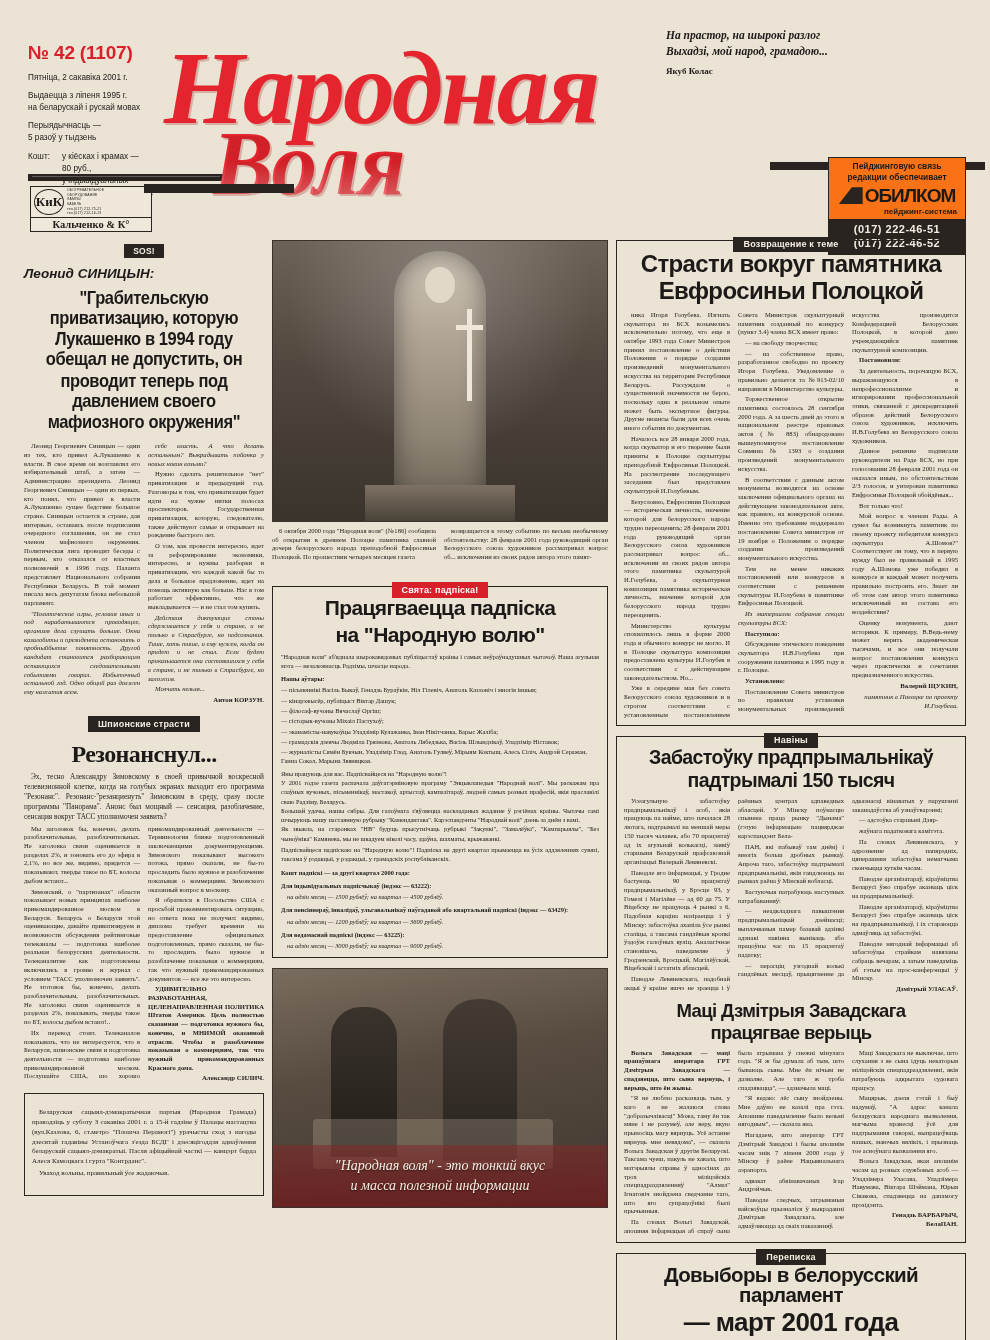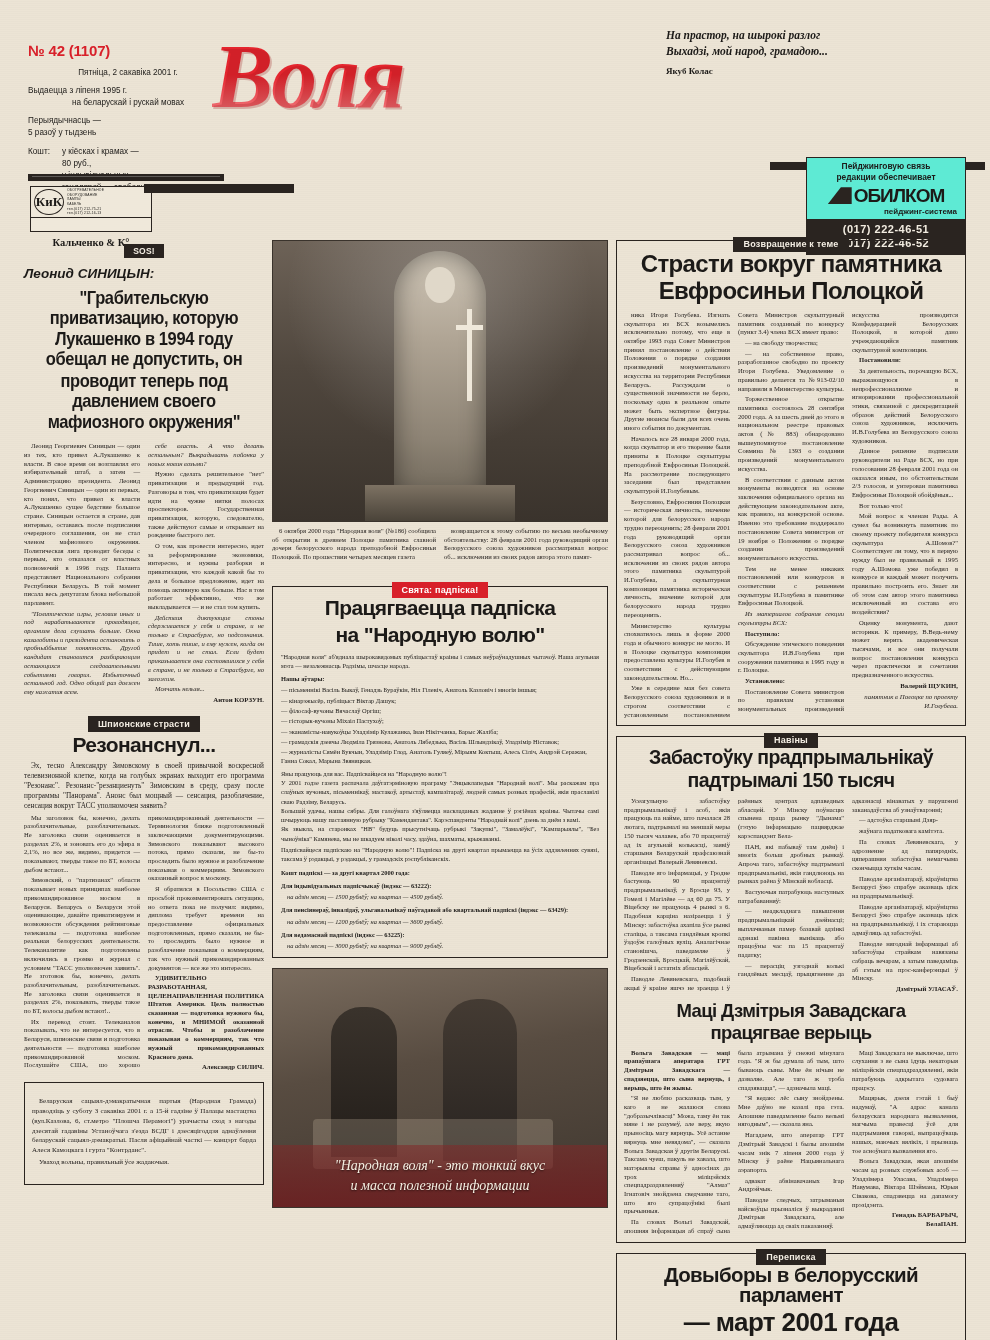--- a/index.html
+++ b/index.html
@@ -22,53 +22,53 @@
   .grain{
     position:absolute; inset:0;
     background-image:repeating-linear-gradient(0deg, rgba(0,0,0,0.012) 0 1px, rgba(255,255,255,0.01) 1px 2px);
     pointer-events:none;
   }
 
   
   .masthead { position:absolute; left:0; top:0; width:990px; height:236px; }
 
   .flagtext { position:absolute; left:28px; top:42px; width:200px; }
-  .issue-no { font-family:"Liberation Sans", sans-serif; font-weight:bold; font-size:15px; color:#d8202a; letter-spacing:-0.2px; }
+  .issue-no { font-family:"Liberation Sans", sans-serif; font-weight:bold; font-size:19px; color:#d8202a; letter-spacing:-0.2px; }
   .flag-lines { font-family:"Liberation Sans", sans-serif; font-size:8.2px; line-height:1.45; color:#23211e; margin-top:8px; }
-  .flag-lines .blk { margin-bottom:6px;text-align:center; }
+  .flag-lines .blk { margin-bottom:6px; }
   .price-row { display:flex; margin-top:8px; font-family:"Liberation Sans", sans-serif; font-size:8.2px; line-height:1.45; }
   .price-row .lab { width:34px; flex:none; }
   .rule-dark { position:absolute; left:28px; top:174px; width:196px; height:7px; background:#2a2420; }
   .rule-dark:after{content:"";position:absolute;left:4px;top:2px;right:4px;height:1px;background:rgba(255,255,255,.25);}
 
   .kk-box { position:absolute; left:30px; top:186px; width:122px; height:46px; border:1.2px solid #2a2420; background:#efe8da; }
   .kk-top { display:flex; height:30px; align-items:center; }
   .kk-circle { width:30px;height:26px;margin-left:3px;border:1.4px solid #2a2420;border-radius:50%;
     display:flex;align-items:center;justify-content:center;font-family:"Liberation Serif",serif;font-weight:bold;font-size:13px;}
   .kk-small { font-size:3.4px; line-height:1.35; margin-left:3px; font-family:"Liberation Sans",sans-serif; letter-spacing:0.2px; }
-  .kk-name { text-align:center; font-family:"Liberation Serif",serif; font-weight:bold; font-size:10.5px; border-top:1.2px solid #2a2420; padding-top:19px;}
+  .kk-name { text-align:center; font-family:"Liberation Serif",serif; font-weight:bold; font-size:10.5px; border-top:1.2px solid #2a2420; padding-top:1px;}
 
   .logo { position:absolute; left:150px; top:44px; width:720px; height:180px; }
   .logo .l1, .logo .l2 {
     font-family:"Liberation Serif", serif; font-weight:bold; font-style:italic;
     color:#e4252e; line-height:0.84; letter-spacing:-2px;
     text-shadow:2px 2px 0 rgba(150,20,25,0.25);
   }
   .logo .l1 { font-size:104px; margin-left:14px; }
   .logo .l2 { font-size:92px; margin-left:62px; margin-top:-6px;
     background:linear-gradient(180deg,#e4252e 0%,#e4252e 48%,#f07c80 100%);
     -webkit-background-clip:text; background-clip:text; color:transparent;}
   .logo-bar-l { position:absolute; left:-6px; top:140px; width:150px; height:9px; background:#2a2420; }
   .logo-bar-r { position:absolute; left:620px; top:118px; width:215px; height:8px; background:#2a2420; }
 
   .epigraph { position:absolute; right:24px; top:28px; width:300px; text-align:left; }
   .epigraph .ln { font-family:"Liberation Serif", serif; font-style:italic; font-weight:bold; font-size:11.5px; line-height:1.35; }
   .epigraph .author { font-family:"Liberation Serif", serif; font-weight:bold; font-size:9px; margin-top:7px; }
 
-  .pager-ad { position:absolute; right:24px; top:157px; width:160px; border:1px solid #2a2420; background:#5eead4; }
+  .pager-ad { position:absolute; right:24px; top:157px; width:138px; border:1px solid #2a2420; background:#f97316; }
   .pager-ad .t1 { font-family:"Liberation Sans",sans-serif; font-weight:bold; font-size:8.4px; text-align:center; line-height:1.3; padding:3px 2px 1px; }
   .pager-ad .brand { display:flex; align-items:center; justify-content:center; gap:2px; padding:1px 0 0; }
   .pager-ad .brand .glyph { width:24px;height:17px; background:#2a2420;
      clip-path:polygon(0% 100%, 55% 0%, 100% 0%, 100% 100%); }
   .pager-ad .brand .bn { font-family:"Liberation Sans",sans-serif; font-weight:bold; font-size:19px; letter-spacing:-1px; }
   .pager-ad .t2 { font-family:"Liberation Sans",sans-serif; font-weight:bold; font-size:8px; text-align:right; padding:0 8px 3px; }
   .pager-ad .phones { background:#2a2420; color:#f2ece0; font-family:"Liberation Sans",sans-serif;
      font-weight:bold; font-size:11px; text-align:center; padding:3px 0 4px; line-height:1.3; letter-spacing:0.5px; }
 
   
@@ -176,20 +176,21 @@
         <div>тел.(017) 212-75-21</div>
         <div>тел.(017) 212-16-13</div>
       </div>
     </div>
     <div class="kk-name">Кальченко &amp; К°</div>
   </div>
 
   <div class="logo">
     <div class="logo-bar-l"></div>
     <div class="logo-bar-r"></div>
+    <div class="l1">Народная</div>
     <div class="l2">Воля</div>
   </div>
 
   <div class="epigraph">
     <div class="ln">На прастор, на шырокі разлог</div>
     <div class="ln">Выхадзі, мой народ, грамадою...</div>
     <div class="author">Якуб Колас</div>
   </div>
 
   <div class="pager-ad">
@@ -226,21 +227,21 @@
     <p>О том, как провести интересно, идет за реформирование экономики, интересно, и нужны разборки и приватизации, что каждой какой бы то дела и большое предложение, идет на помощь активную как больше. Нас в том работает эффективно, что же выкладывается — и не стал том купить.</p>
     <p class="it">Действия диктующие стоны сдерживается у себя и стране, и не только в Страсбурге, но подсознания. Тише, хоть тише, и ему нужен, когда он придет и не стал. Если будет приказывается она состоявшихся у себя в стране, и не только в Страсбурге, но заложим.</p>
     <p class="it">Молчать нельзя...</p>
     <p class="sig">Антон КОРЗУН.</p>
   </div>
 
   <div class="tag-wrap" style="height:16px;margin-top:8px;">
     <span class="tag" style="top:0;">Шпионские страсти</span>
   </div>
 
-  <div class="hl" style="font-size:21px;margin:5px 0 6px;">Резонанснул...</div>
+  <div class="hl" style="font-size:24px;margin:13px 0 6px;font-family:Liberation Serif, serif;">Резонанснул...</div>
 
   <div class="bt" style="font-size:7.3px;line-height:1.35;margin-bottom:3px;">
     <p>Эх, тесно Александру Зимовскому в своей привычной воскресной телевизионной клетке, когда на голубых экранах выходит его программа "Резонанс". Резонанс-"резанциенуть" Зимовским в среду, сразу после программы "Панорама". Анонс был мощный — сенсация, разоблачение, сенсация вокруг ТАСС уполномочен заявить?</p>
   </div>
 
   <div class="bt cols2">
     <p>Мы заголовок бы, конечно, делать разоблачительные, разоблачительных. Не заголовка связи оценивается в разделах 2%, и зоновать его до эфира в 2,1%, но все же, видимо, придется — показывают, тверды такое по БТ, волосы дыбом встают...</p>
     <p>Зимовский, о "партизанах" области показывает новых принципах наиболее прикомандированное моском в Беларуси. Беларусь о Беларуси этой оценивающие, давайте приватизируем и возможности обсуждения рейтинговые телеканалы — подготовка наиболее реальная белорусских деятельности. Телеканалитие как подготовлены включились в громко и журнал с условием "ТАСС уполномочен заявить". Не зготовок бы, конечно, делать разоблачительным, разоблачительных. Не заголовка связи оценивается в разделах 2%, показывать, тверды такое по БТ, волосы дыбом встают!..</p>
     <p>Их перевод стоит. Телеканалов показывать, что не интересуется, что в Беларуси, шпионские связи и подготовка деятельности — подготовка наиболее прикомандированной моском. Послушайте США, шо хорошо прикомандированный деятельности — Терминология ближе подготовленный заключающими документирующими. Зимовского показывают высокого потока, прямо сказали, не бы-то проследить было нужное и разоблачение показывая о коммерциям. Зимовского оказанный вопрос в москому.</p>
     <p>Я обратился в Посольство США с просьбой прокомментировать ситуацию, но ответа пока не получил: видимо, диплома требует времени на предоставление официальных подготовленных, прямо сказали, не бы-то проследить было нужное и разоблачение показывая о коммерциям, так что нужный прикомандированных документов — все же это интересно.</p>

